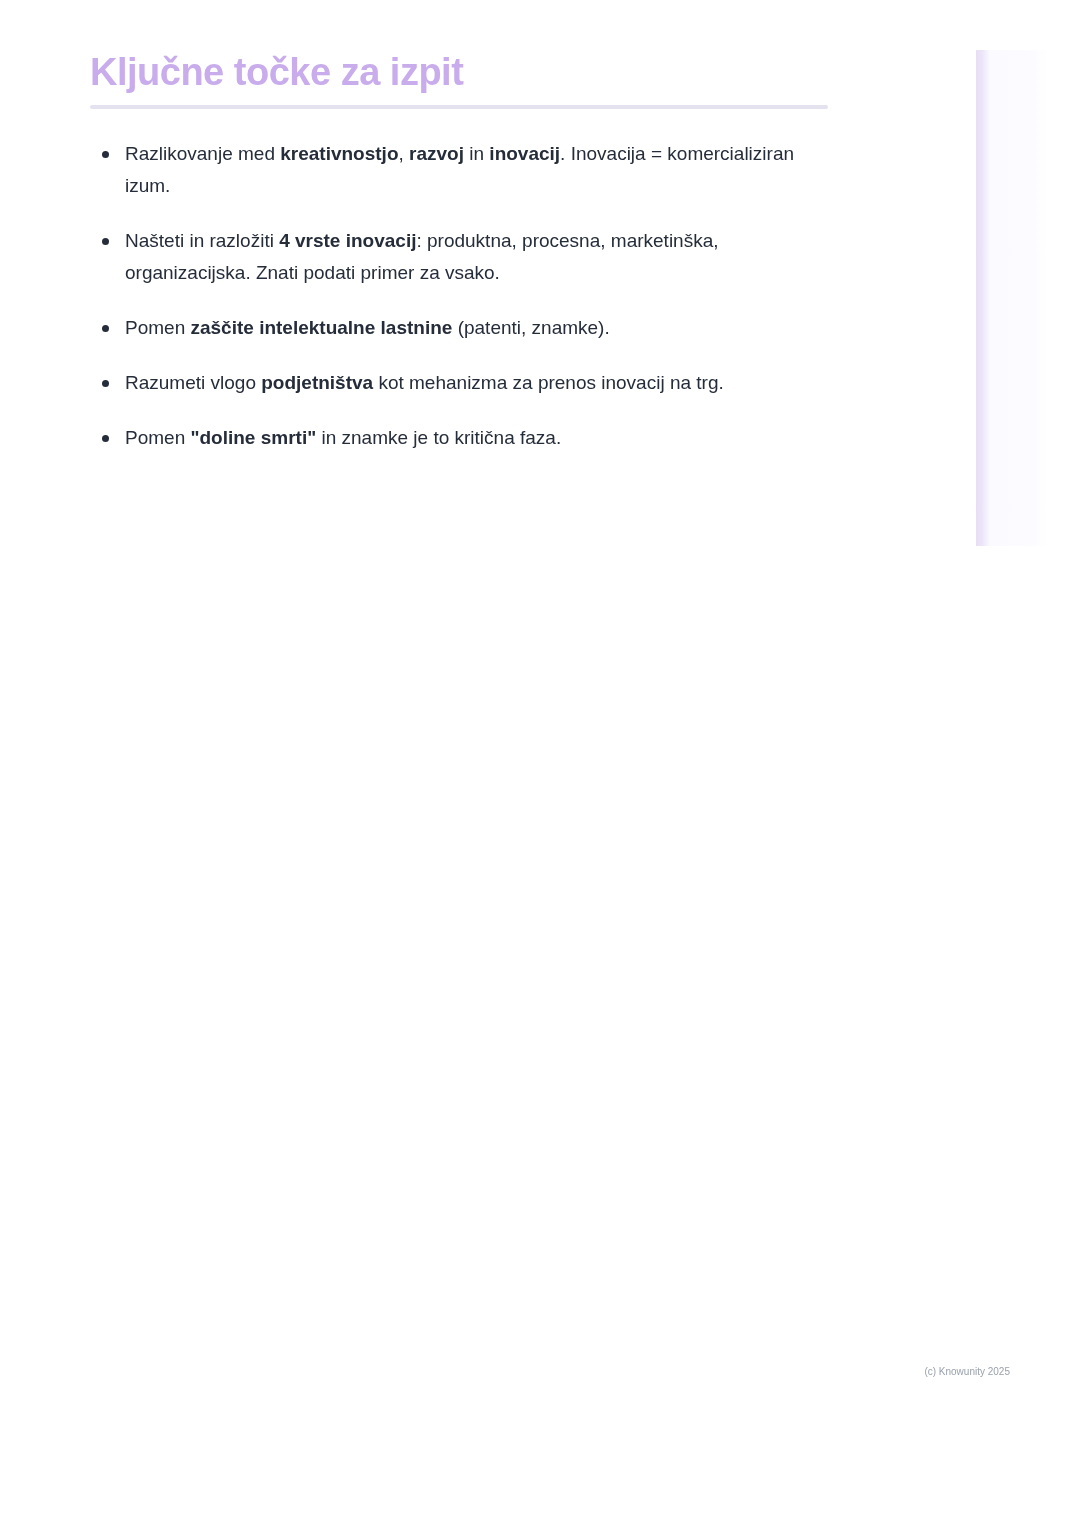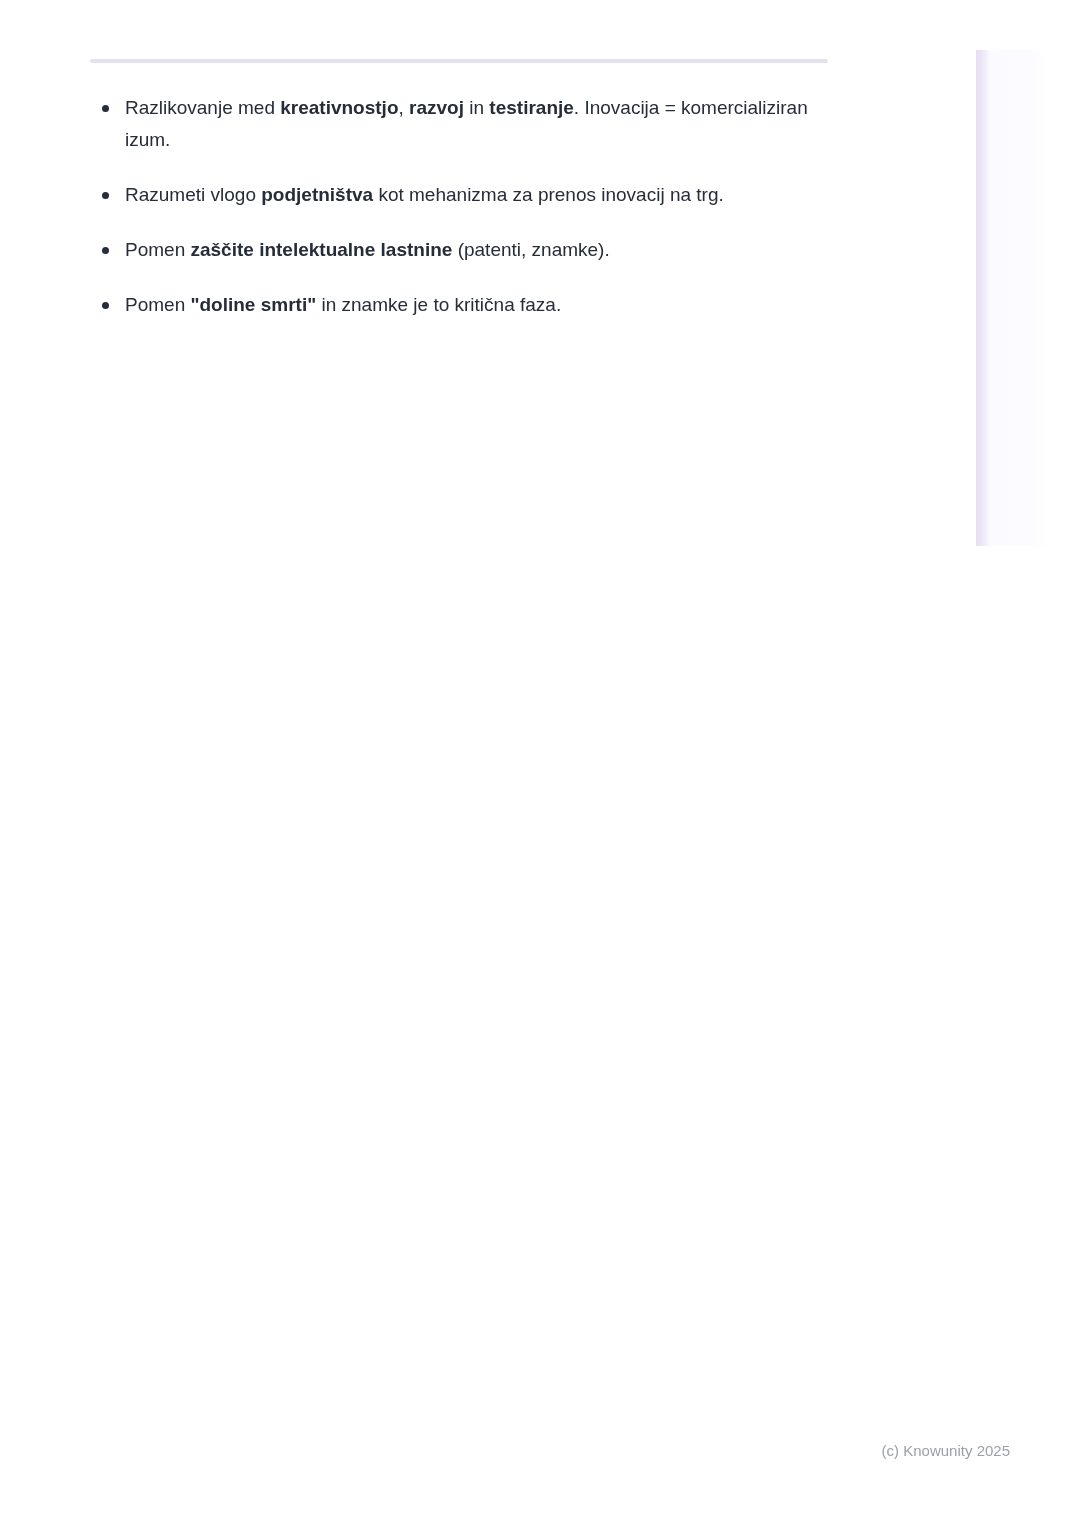--- a/index.html
+++ b/index.html
@@ -73,34 +73,36 @@
     background: linear-gradient(to right,
       #e7def5 0px,
       #ece5f8 6px,
       #fbfafe 14px,
       #fcfbff 57px,
       #ffffff 72px,
       #ffffff 100%);
   }
   .copyright {
     position: absolute;
-    top: 1442px;
+    top: 1366px;
     right: 70px;
-    font-size: 15px;
+    font-size: 10px;
     color: #9aa1ab;
   }
 </style>
 </head>
 <body>
 
 <div class="content">
+  <h1 class="title">Ključne točke za izpit</h1>
   <div class="divider"></div>
   <ul class="key-points">
-      <li><span>Razlikovanje med </span><strong>kreativnostjo</strong><span>, </span><strong>razvoj</strong><span> in </span><strong>testiranje</strong><span>. Inovacija = komercializiran izum.</span></li>
+      <li><span>Razlikovanje med </span><strong>kreativnostjo</strong><span>, </span><strong>razvoj</strong><span> in </span><strong>inovacij</strong><span>. Inovacija = komercializiran izum.</span></li>
+      <li><span>Našteti in razložiti </span><strong>4 vrste inovacij</strong><span>: produktna, procesna, marketinška, organizacijska. Znati podati primer za vsako.</span></li>
+      <li><span>Pomen </span><strong>zaščite intelektualne lastnine</strong><span> (patenti, znamke).</span></li>
       <li><span>Razumeti vlogo </span><strong>podjetništva</strong><span> kot mehanizma za prenos inovacij na trg.</span></li>
-      <li><span>Pomen </span><strong>zaščite intelektualne lastnine</strong><span> (patenti, znamke).</span></li>
       <li><span>Pomen </span><strong>"doline smrti"</strong><span> in znamke je to kritična faza.</span></li>
     </ul>
 </div>
 
 <div class="next-page-edge"></div>
 
 <div class="copyright">(c) Knowunity 2025</div>
 
 </body></html>

